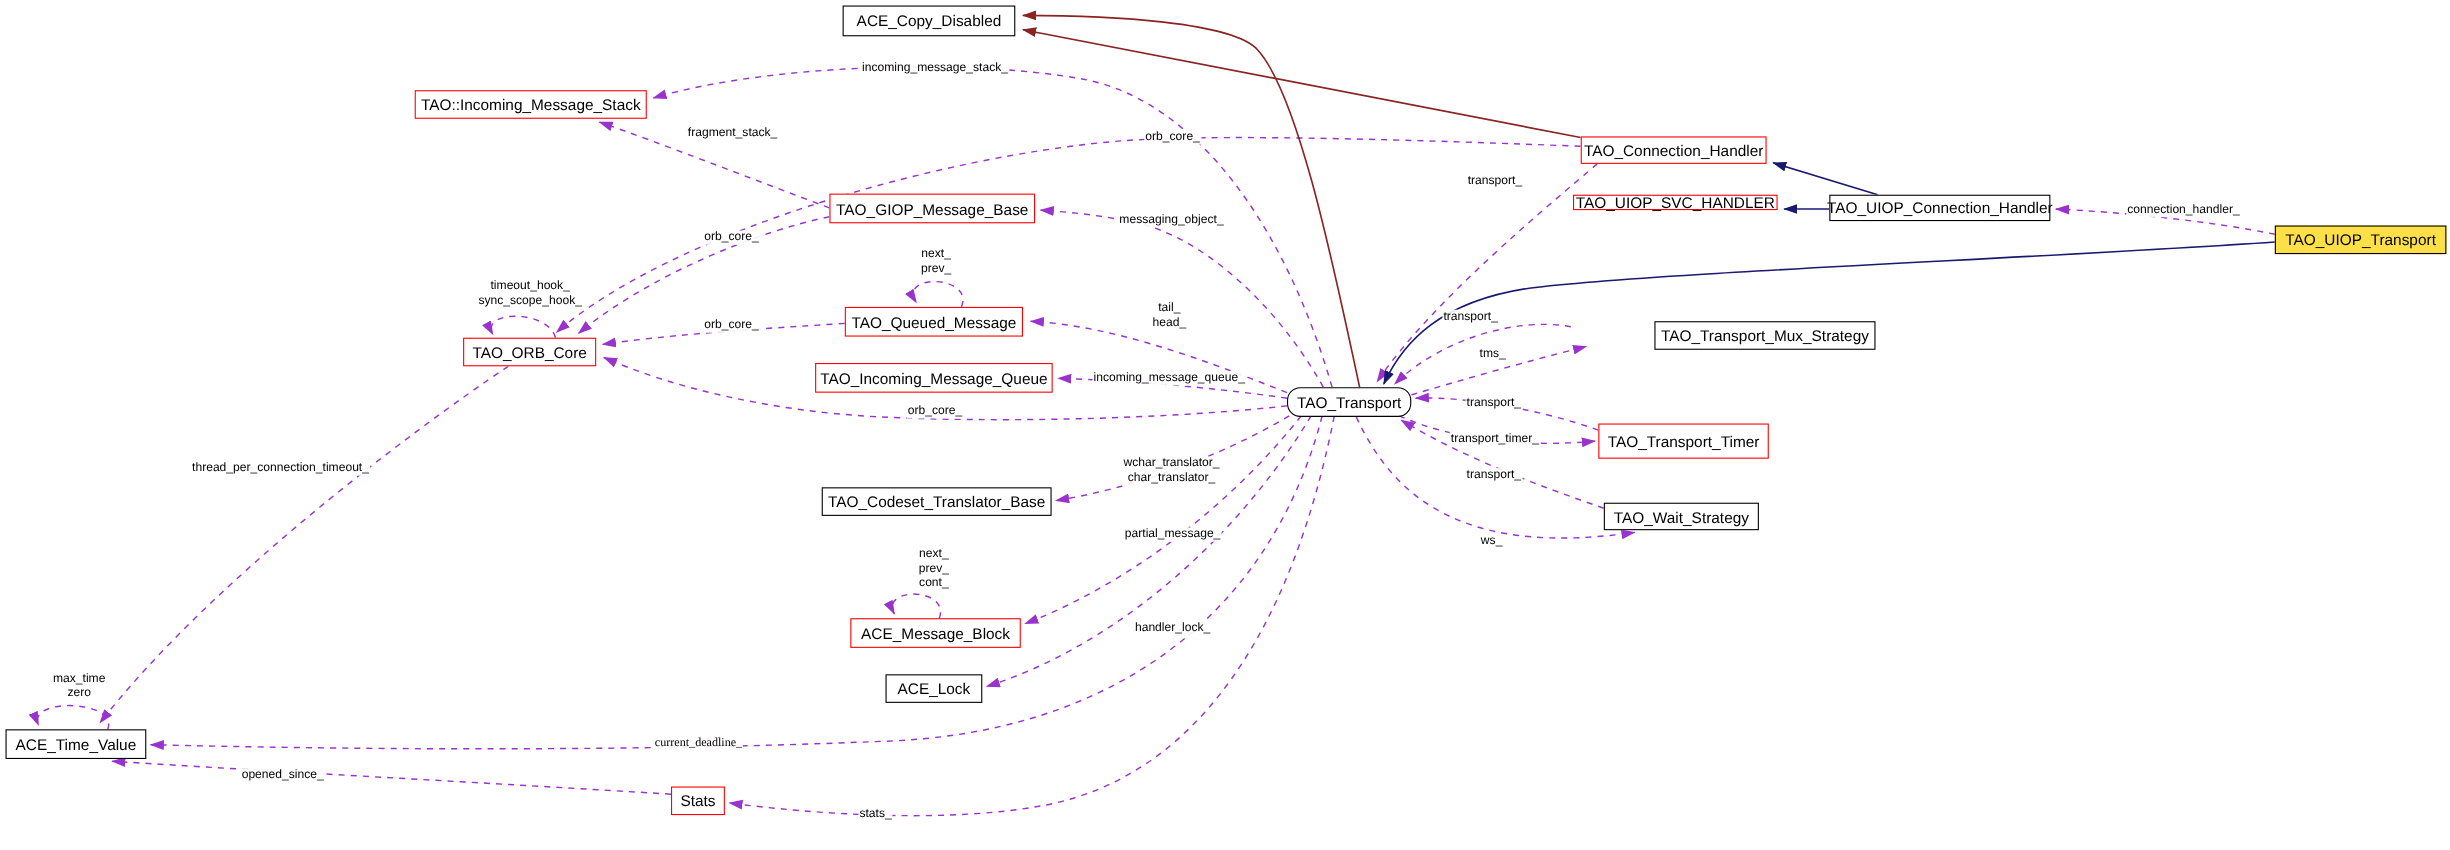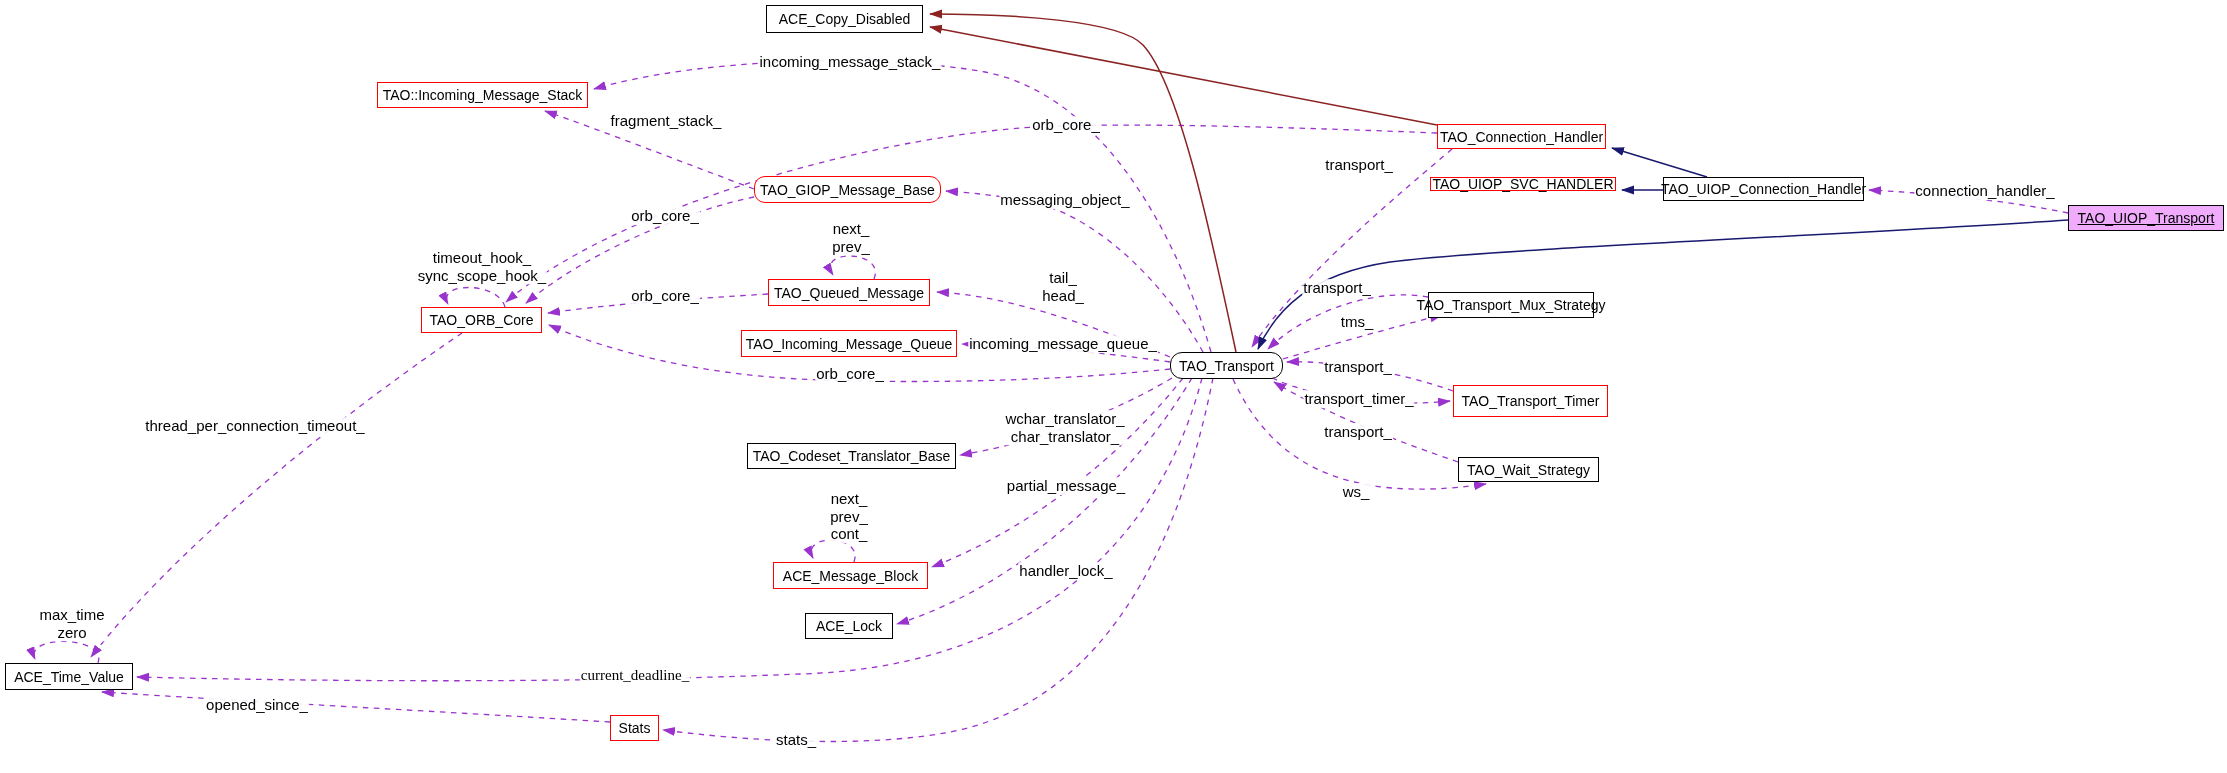--- a/index.html
+++ b/index.html
@@ -5,23 +5,23 @@
   html,body{margin:0;padding:0;background:#ffffff;}
   body{width:2227px;height:773px;position:relative;overflow:hidden;
        font-family:"Liberation Sans","DejaVu Sans",sans-serif;}
   #diagram{position:absolute;left:0;top:0;width:2227px;height:773px;}
   #edges-layer{position:absolute;left:0;top:0;}
   .node{position:absolute;display:flex;align-items:center;justify-content:center;
         background:#ffffff;font-size:14px;color:#000;white-space:nowrap;
         box-sizing:border-box;z-index:3;cursor:pointer;}
   .node.border-black{border:1.4px solid #000000;}
   .node.border-red{border:1.4px solid #ff0000;}
-  .node.focus{background:#f0abfc;text-decoration:underline;}
+  .node.focus{background:#fde047;}
   .edge-label{position:absolute;transform:translate(-50%,-50%);
-        font-size:15px;color:#000;text-align:center;line-height:1.18;
+        font-size:11px;color:#000;text-align:center;line-height:1.18;
         white-space:pre-line;background:rgba(255,255,255,0.9);padding:0 1px;z-index:2;}
   path.edge-usage{stroke:#9a32cd;fill:none;stroke-width:1.3;stroke-dasharray:5.5,5.5;}
   path.edge-public{stroke:#191970;fill:none;stroke-width:1.5;}
   path.edge-private{stroke:#8b2323;fill:none;stroke-width:1.5;}
 </style>
 </head>
 <body>
 
 <div id="diagram">
   <svg id="edges-layer" width="2227" height="773" viewBox="0 0 2227 773">
@@ -72,21 +72,21 @@
         <path d="M 1236 352 C 1212 240 1180 85 1143 45 C 1120 20 1010 14 930 14" class="edge-private" marker-end="url(#arrow-private)"></path>
       </g>
   </svg>
   <div id="nodes-layer">
       <div class="node border-black" style="left: 766px; top: 5px; width: 157px; height: 28px;">
         <span>ACE_Copy_Disabled</span>
       </div>
       <div class="node border-red" style="left: 377px; top: 82px; width: 211px; height: 26px;">
         <span>TAO::Incoming_Message_Stack</span>
       </div>
-      <div class="node border-red" style="left: 754px; top: 176px; width: 187px; height: 27px; border-radius: 11px;">
+      <div class="node border-red" style="left: 754px; top: 176px; width: 187px; height: 27px;">
         <span>TAO_GIOP_Message_Base</span>
       </div>
       <div class="node border-red" style="left: 768px; top: 279px; width: 162px; height: 27px;">
         <span>TAO_Queued_Message</span>
       </div>
       <div class="node border-red" style="left: 741px; top: 330px; width: 216px; height: 27px;">
         <span>TAO_Incoming_Message_Queue</span>
       </div>
       <div class="node border-red" style="left: 421px; top: 307px; width: 121px; height: 26px;">
         <span>TAO_ORB_Core</span>
@@ -114,21 +114,21 @@
       </div>
       <div class="node border-red" style="left: 1430px; top: 177px; width: 186px; height: 14px;">
         <span>TAO_UIOP_SVC_HANDLER</span>
       </div>
       <div class="node border-black" style="left: 1663px; top: 177px; width: 201px; height: 24px;">
         <span>TAO_UIOP_Connection_Handler</span>
       </div>
       <div class="node border-black focus" style="left: 2068px; top: 205px; width: 156px; height: 26px;">
         <span>TAO_UIOP_Transport</span>
       </div>
-      <div class="node border-black" style="left: 1428px; top: 292px; width: 166px; height: 26px; text-align: center;">
+      <div class="node border-black" style="left: 1504px; top: 292px; width: 201px; height: 26px; text-align: center;">
         <span>TAO_Transport_Mux_Strategy</span>
       </div>
       <div class="node border-red" style="left: 1453px; top: 385px; width: 155px; height: 32px;">
         <span>TAO_Transport_Timer</span>
       </div>
       <div class="node border-black" style="left: 1458px; top: 457px; width: 141px; height: 25px;">
         <span>TAO_Wait_Strategy</span>
       </div>
     </div>
   <div id="labels-layer">

